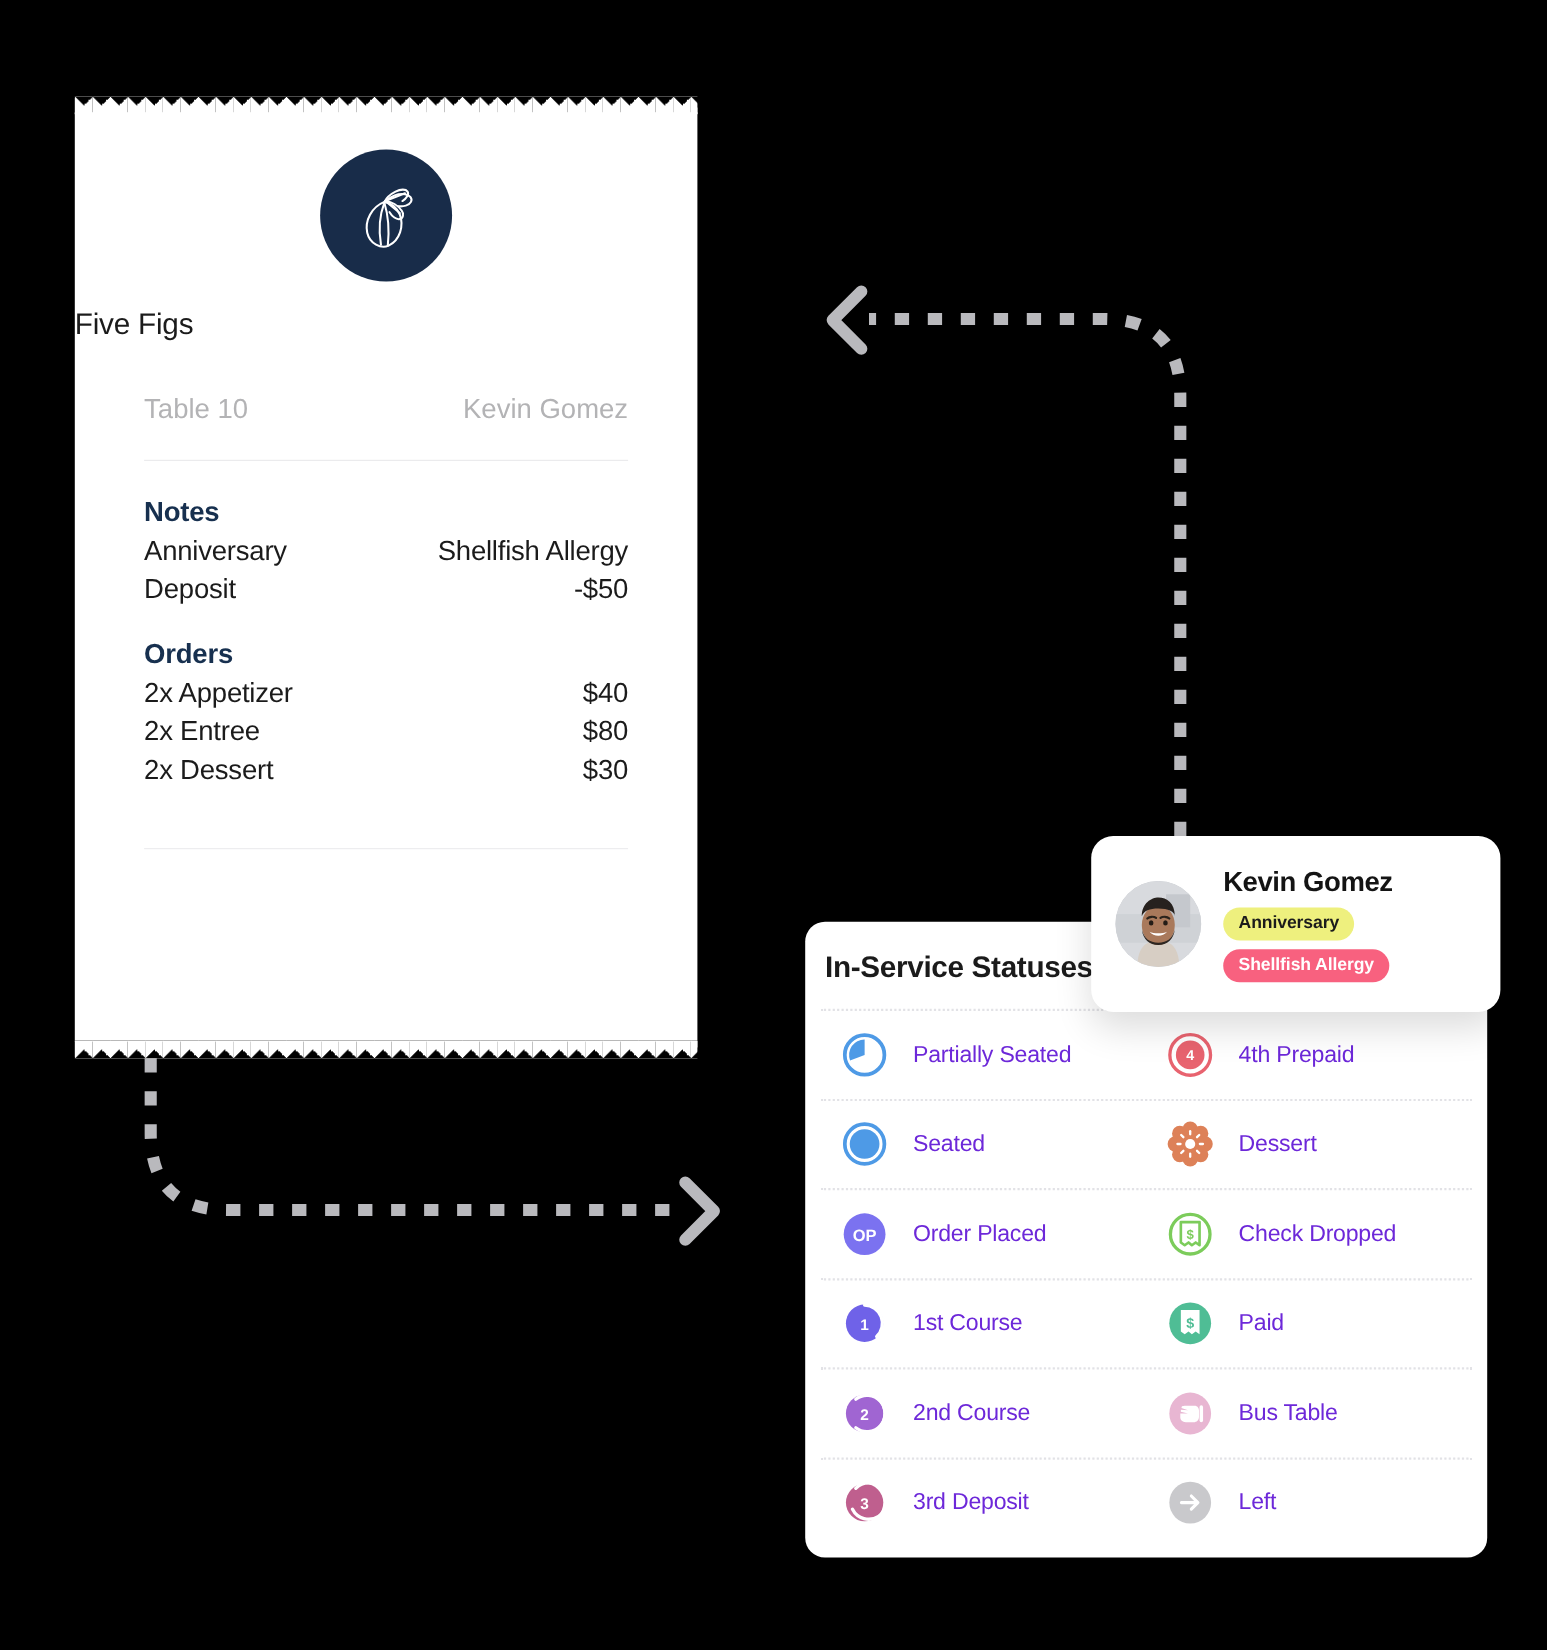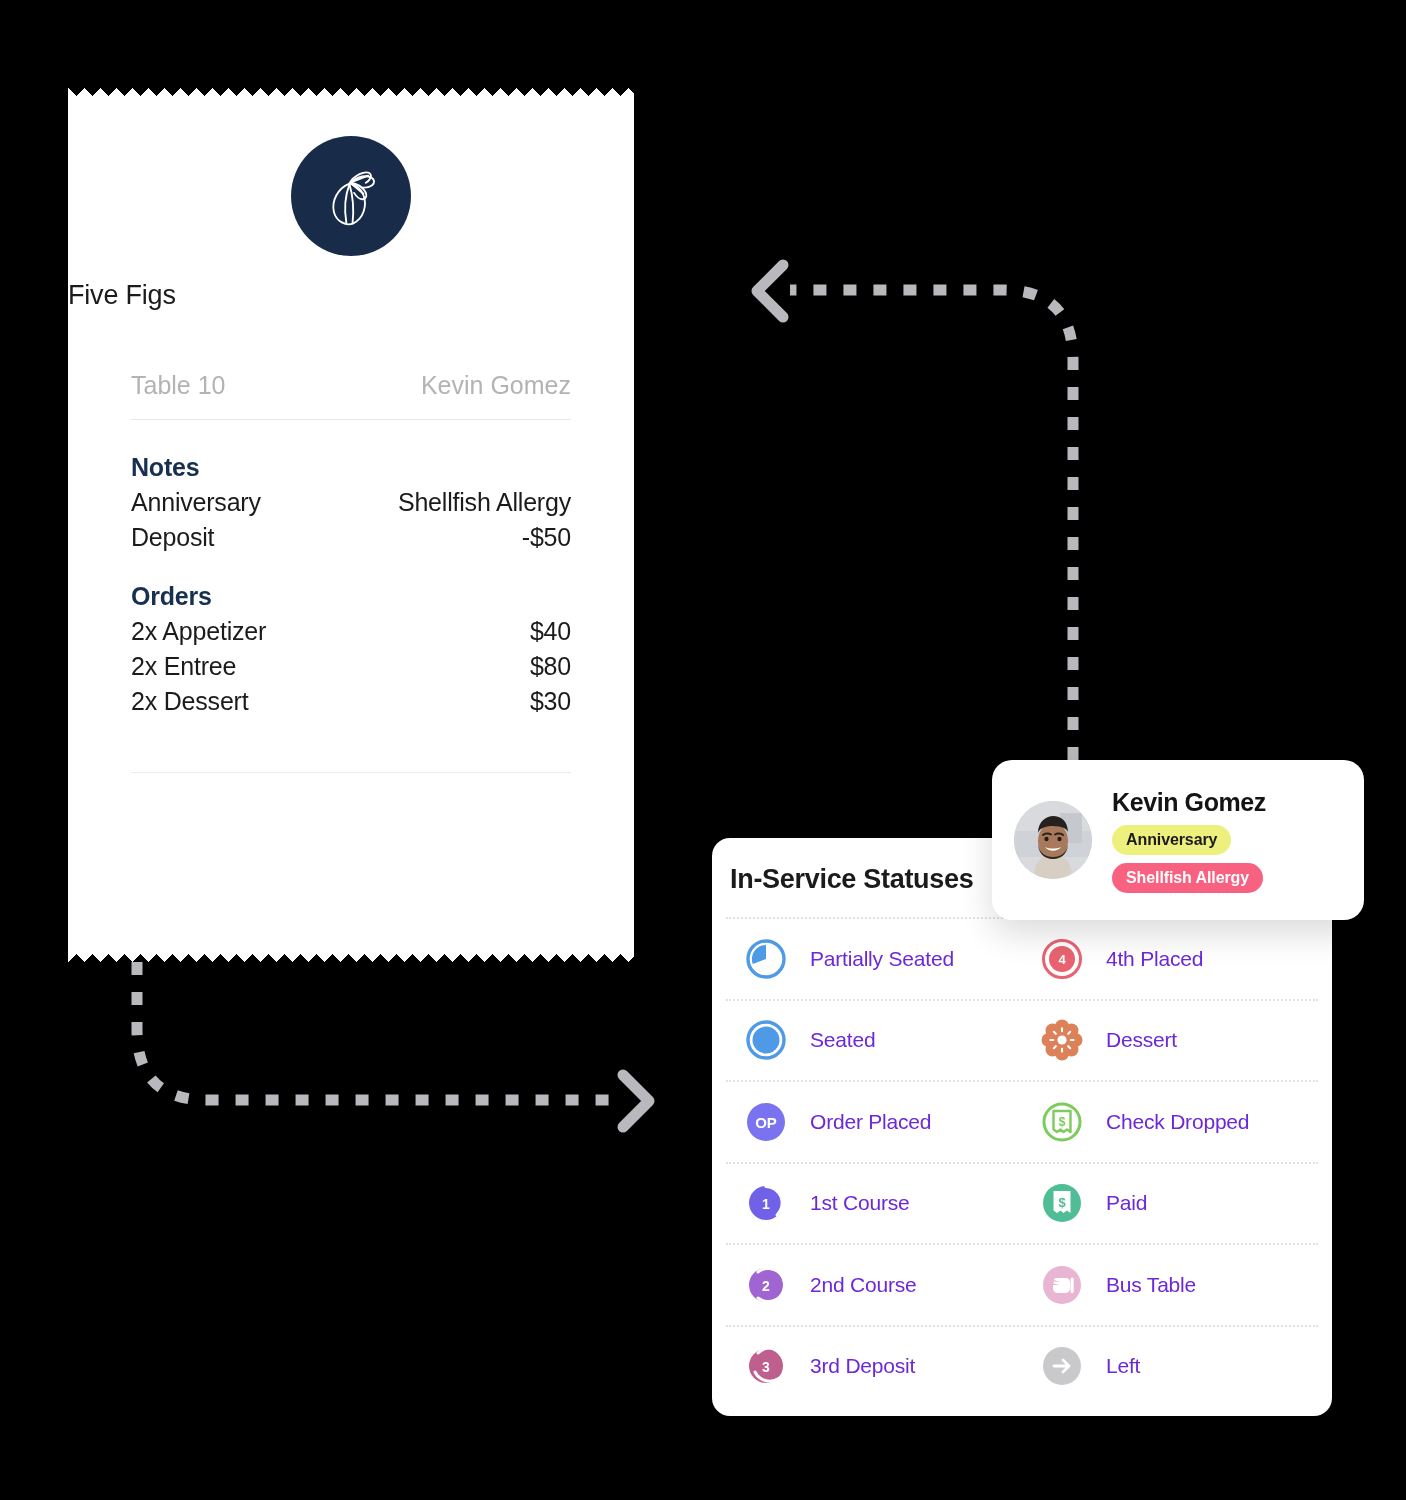--- a/index.html
+++ b/index.html
@@ -35,23 +35,23 @@
     width:120px; height:120px; border-radius:50%;
     background:#182c49; margin:34px auto 0;
     display:flex; align-items:center; justify-content:center;
   }
   .brand{
     font-size:27px; color:#1b1b1b;
     margin-top:24px; letter-spacing:-0.2px;
   }
   .meta-row{
     display:flex; justify-content:space-between;
-    margin:60px 63px 0 63px;
+    margin:47px 63px 0 63px;
     font-size:25px; color:#b3b3b5;
-    padding-bottom:19px;
+    padding-bottom:31px;
     border-bottom:1.5px solid #e9e9ec;
   }
   .sect{ margin:0 63px; }
   .sect-head{
     font-size:25px; font-weight:bold; color:#17304f;
     margin-top:30px; letter-spacing:-0.2px;
   }
   .sect-head.first{ margin-top:33px; }
   .line{
     display:flex; justify-content:space-between;
@@ -68,21 +68,21 @@
     font-size:27px; color:#17304f; font-weight:bold;
     letter-spacing:-0.2px;
   }
   .total-row .amt{ color:#1b1b1b; font-weight:normal; }
 
   
   .arrows{ position:absolute; left:0; top:0; width:1406px; height:1500px; pointer-events:none; }
 
   
   .status-card{
-    position:absolute; left:712px; top:838px;
+    position:absolute; left:732px; top:838px;
     width:620px; height:578px;
     background:#ffffff; border-radius:18px;
     box-shadow:0 14px 36px rgba(0,0,0,.13);
     overflow:hidden;
   }
   .status-title{
     font-size:27px; font-weight:bold; color:#1b1b1b;
     padding:26px 0 0 18px; letter-spacing:-0.3px;
   }
   .status-grid{ margin-top:22px; }
@@ -217,21 +217,21 @@
           <span class="status-label">Partially Seated</span>
         </div>
         <div class="status-cell">
           <span class="ico">
             <svg width="44" height="44" viewBox="0 0 44 44">
               <circle cx="22" cy="22" r="18.5" fill="none" stroke="#e8636f" stroke-width="3"></circle>
               <circle cx="22" cy="22" r="13" fill="#e8636f"></circle>
               <text x="22" y="27" text-anchor="middle" font-size="13" font-weight="bold" fill="#fff" font-family="Liberation Sans, sans-serif">4</text>
             </svg>
           </span>
-          <span class="status-label">4th Placed</span>
+          <span class="status-label">4th Prepaid</span>
         </div>
       </div>
 
       <div class="status-row">
         <div class="status-cell">
           <span class="ico">
             <svg width="44" height="44" viewBox="0 0 44 44">
               <circle cx="22" cy="22" r="18" fill="none" stroke="#4e9ae6" stroke-width="3.4"></circle>
               <circle cx="22" cy="22" r="13.5" fill="#4e9ae6"></circle>
             </svg>

